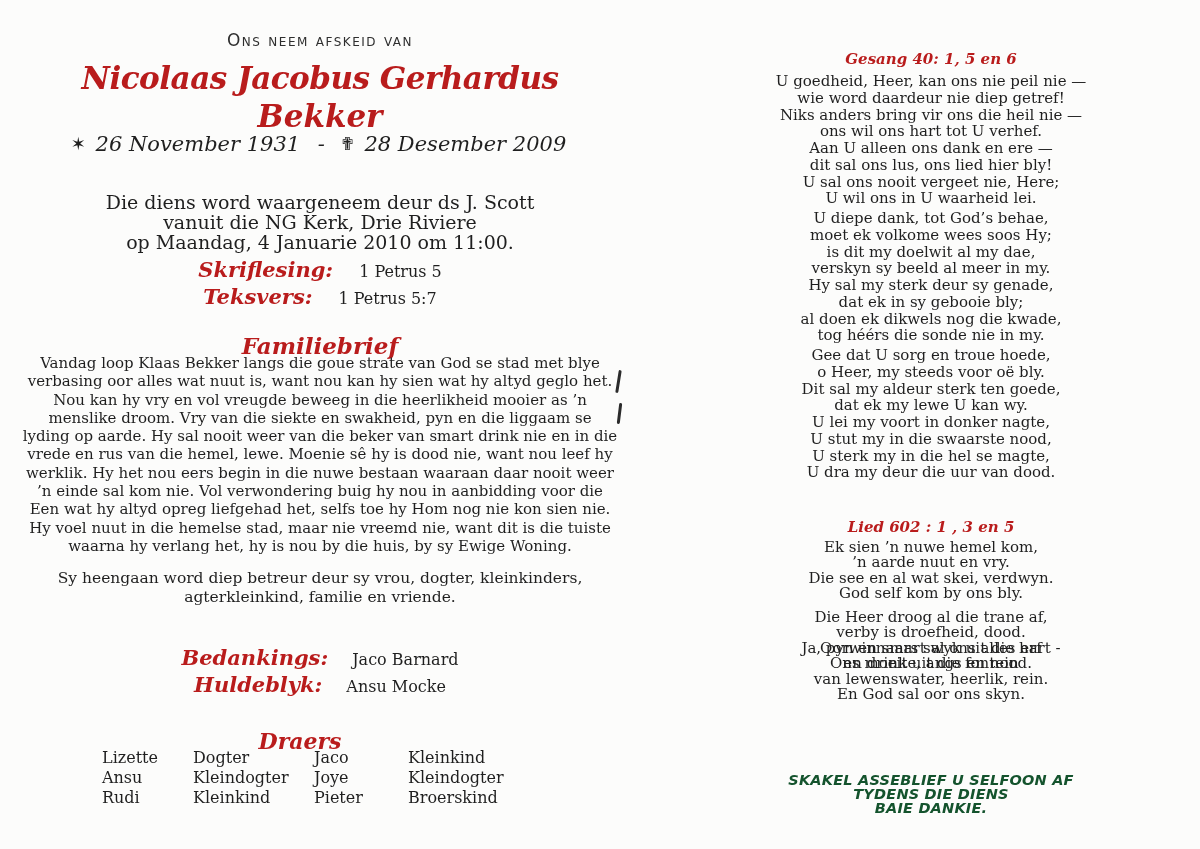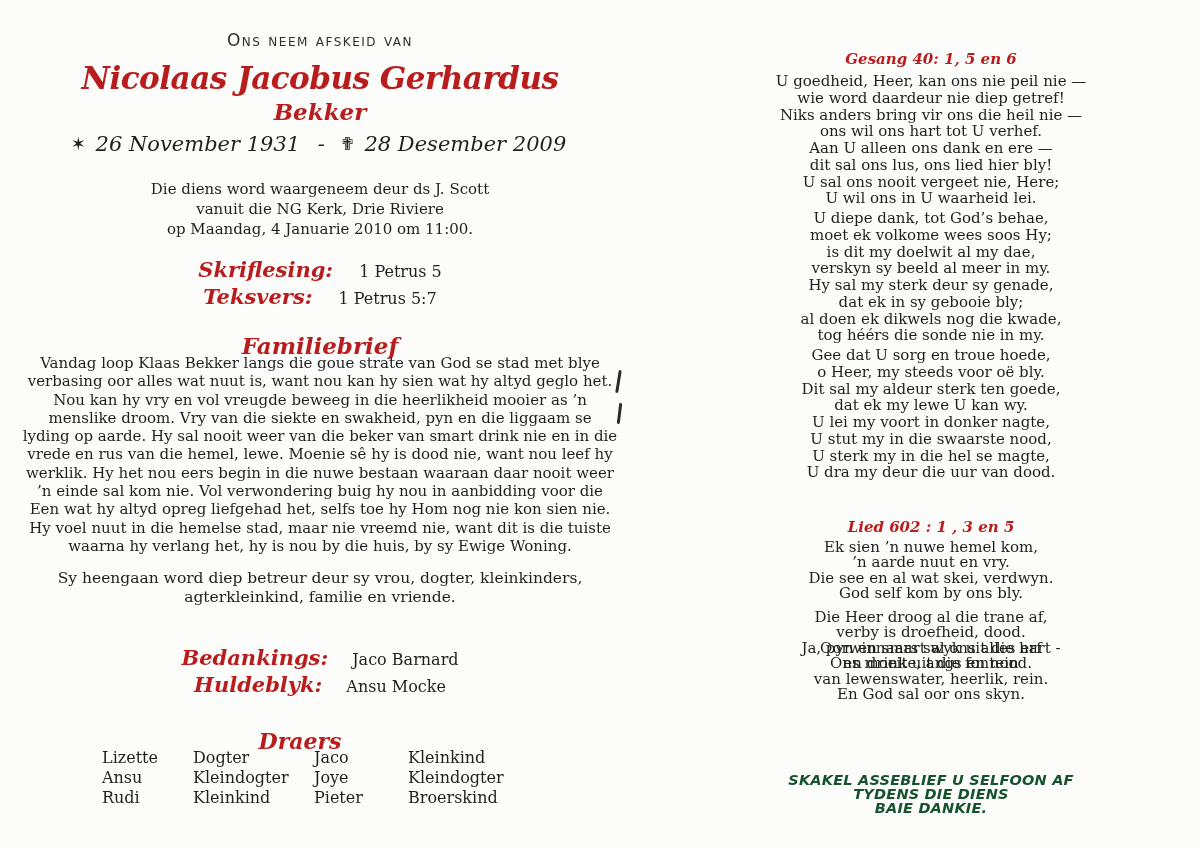--- a/index.html
+++ b/index.html
@@ -12,26 +12,26 @@
   .page-left{left:20px;width:600px;}
   .page-right{left:758px;width:346px;}
   .blk{position:absolute;left:0;right:0;text-align:center;}
   .lines{white-space:pre-line;}
   .script{font-style:italic;font-family:"DejaVu Serif", serif;color:#b91c1c;font-weight:bold;}
 
   
   .kicker{top:30px;font-family:"DejaVu Sans", sans-serif;font-variant:small-caps;
           font-size:17px;letter-spacing:1.5px;color:#2e2e2e;}
   .name-1{top:60px;font-size:31px;letter-spacing:-0.5px;}
-  .name-2{top:98px;font-size:23px;}
+  .name-2{top:98px;font-size:31px;}
   .dates{top:132px;font-size:21px;font-style:italic;}
   .dates .sym{font-style:normal;font-family:"DejaVu Sans", sans-serif;font-size:18px;position:relative;top:-1px;}
   .dates .sep{margin:0 8px;}
   .dates .dpart{margin:17px 3px;}
-  .service{top:179px;font-size:15px;line-height:20px;text-align:center;}
+  .service{top:192px;font-size:19px;line-height:20px;text-align:center;}
   .pair{display:flex;justify-content:center;align-items:baseline;gap:12px;}
   .reading-1{top:257px;}
   .reading-2{top:284px;}
   .pair .lbl{font-size:21px;margin-right:14px;}
   .pair .val{font-size:16px;}
   .fam-title{top:332px;font-size:23px;}
   .fam-body{top:354px;font-size:15px;line-height:18.3px;}
   .condolence{top:569px;font-size:15.5px;line-height:18.5px;}
   .ack-1{top:645px;}
   .ack-2{top:672px;}

